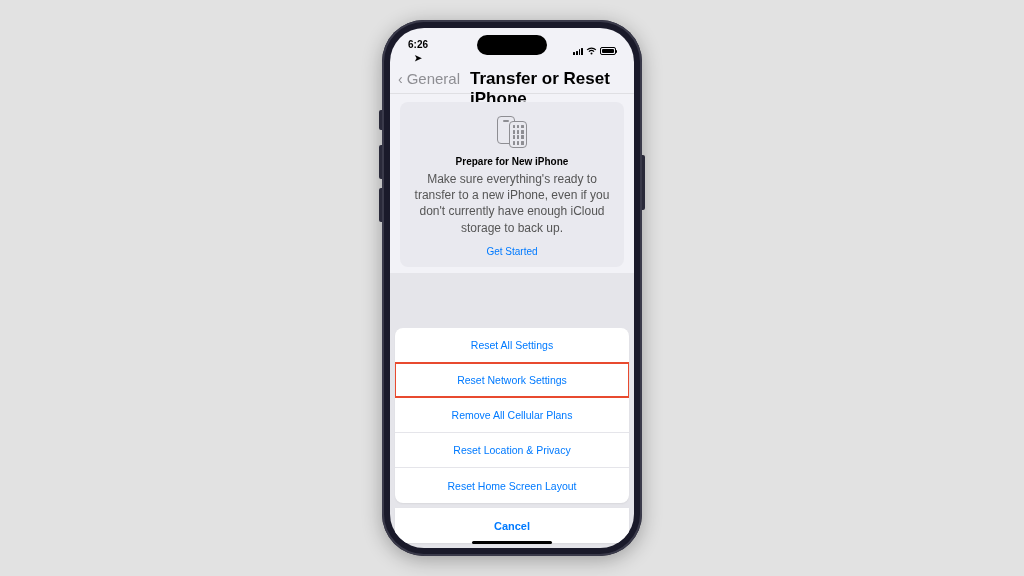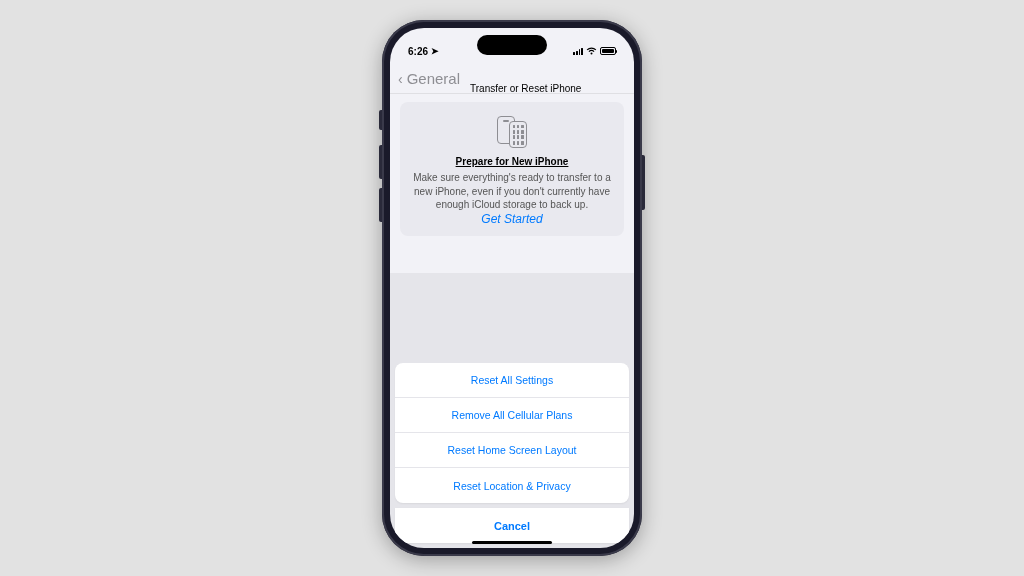--- a/index.html
+++ b/index.html
@@ -63,42 +63,42 @@
   .status-bar {
     height: 36px;
     display: flex;
     align-items: center;
     justify-content: space-between;
     padding: 10px 18px 0;
     font-size: 10px;
     font-weight: 600;
     color: #000;
   }
-  .status-left { display: flex; align-items: center; gap: 3px; }
+  .status-left { display: flex; align-items: center; gap: 3px; flex-direction: column; }
   .status-right { display: flex; align-items: center; gap: 3px; }
   .nav-bar {
     height: 30px;
     display: flex;
     align-items: center;
     padding: 0 8px;
     gap: 4px;
     border-bottom: 0.5px solid rgba(0,0,0,0.08);
   }
   .back-chevron {
     font-size: 14px;
     color: #8e8e93;
     font-weight: 300;
   }
   .back-label {
     font-size: 15px;
     color: #8e8e93;
   }
   .nav-title {
-    font-size: 10px;
-    font-weight: 400;
+    font-size: 17px;
+    font-weight: 700;
     color: #000;
     margin-left: 6px;
     margin-top: 20px;
   }
   .content {
     padding: 8px 10px 0;
     position: relative;
   }
   .prepare-card {
     background: #e9e9ef;
@@ -150,32 +150,30 @@
   }
   .dev-front > div {
     background: #8e8e93;
     border-radius: 0.5px;
   }
   .prepare-title {
     font-size: 10px;
     font-weight: 600;
     color: #000;
     margin-bottom: 4px;
-    text-decoration: underline;
   }
   .prepare-desc {
-    font-size: 10px;
+    font-size: 12px;
     color: #555;
     line-height: 1.35;
-    margin-bottom: 0;
+    margin-bottom: 10px;
   }
   .get-started {
-    font-size: 12px;
+    font-size: 10px;
     color: #007aff;
-    font-style: italic;
   }
   .overlay {
     position: absolute;
     left: 0; right: 0; bottom: 0;
     top: 245px;
     background: rgba(0,0,0,0.05);
   }
   .action-sheet {
     position: absolute;
     left: 5px;
@@ -338,27 +336,31 @@
     </div>
 
     <div class="overlay"></div>
 
     <div class="action-sheet">
       <div class="sheet-group">
         <div class="sheet-item">
           <span>Reset All Settings</span>
         </div>
         <div class="sheet-item">
+          <span>Reset Network Settings</span>
+          <div class="highlight-box"></div>
+        </div>
+        <div class="sheet-item">
           <span>Remove All Cellular Plans</span>
         </div>
         <div class="sheet-item">
+          <span>Reset Location &amp; Privacy</span>
+        </div>
+        <div class="sheet-item">
           <span>Reset Home Screen Layout</span>
-        </div>
-        <div class="sheet-item">
-          <span>Reset Location &amp; Privacy</span>
         </div>
       </div>
       <div class="cancel-btn">
         <span>Cancel</span>
       </div>
     </div>
 
     <div class="home-indicator"></div>
   </div>
 </div>

